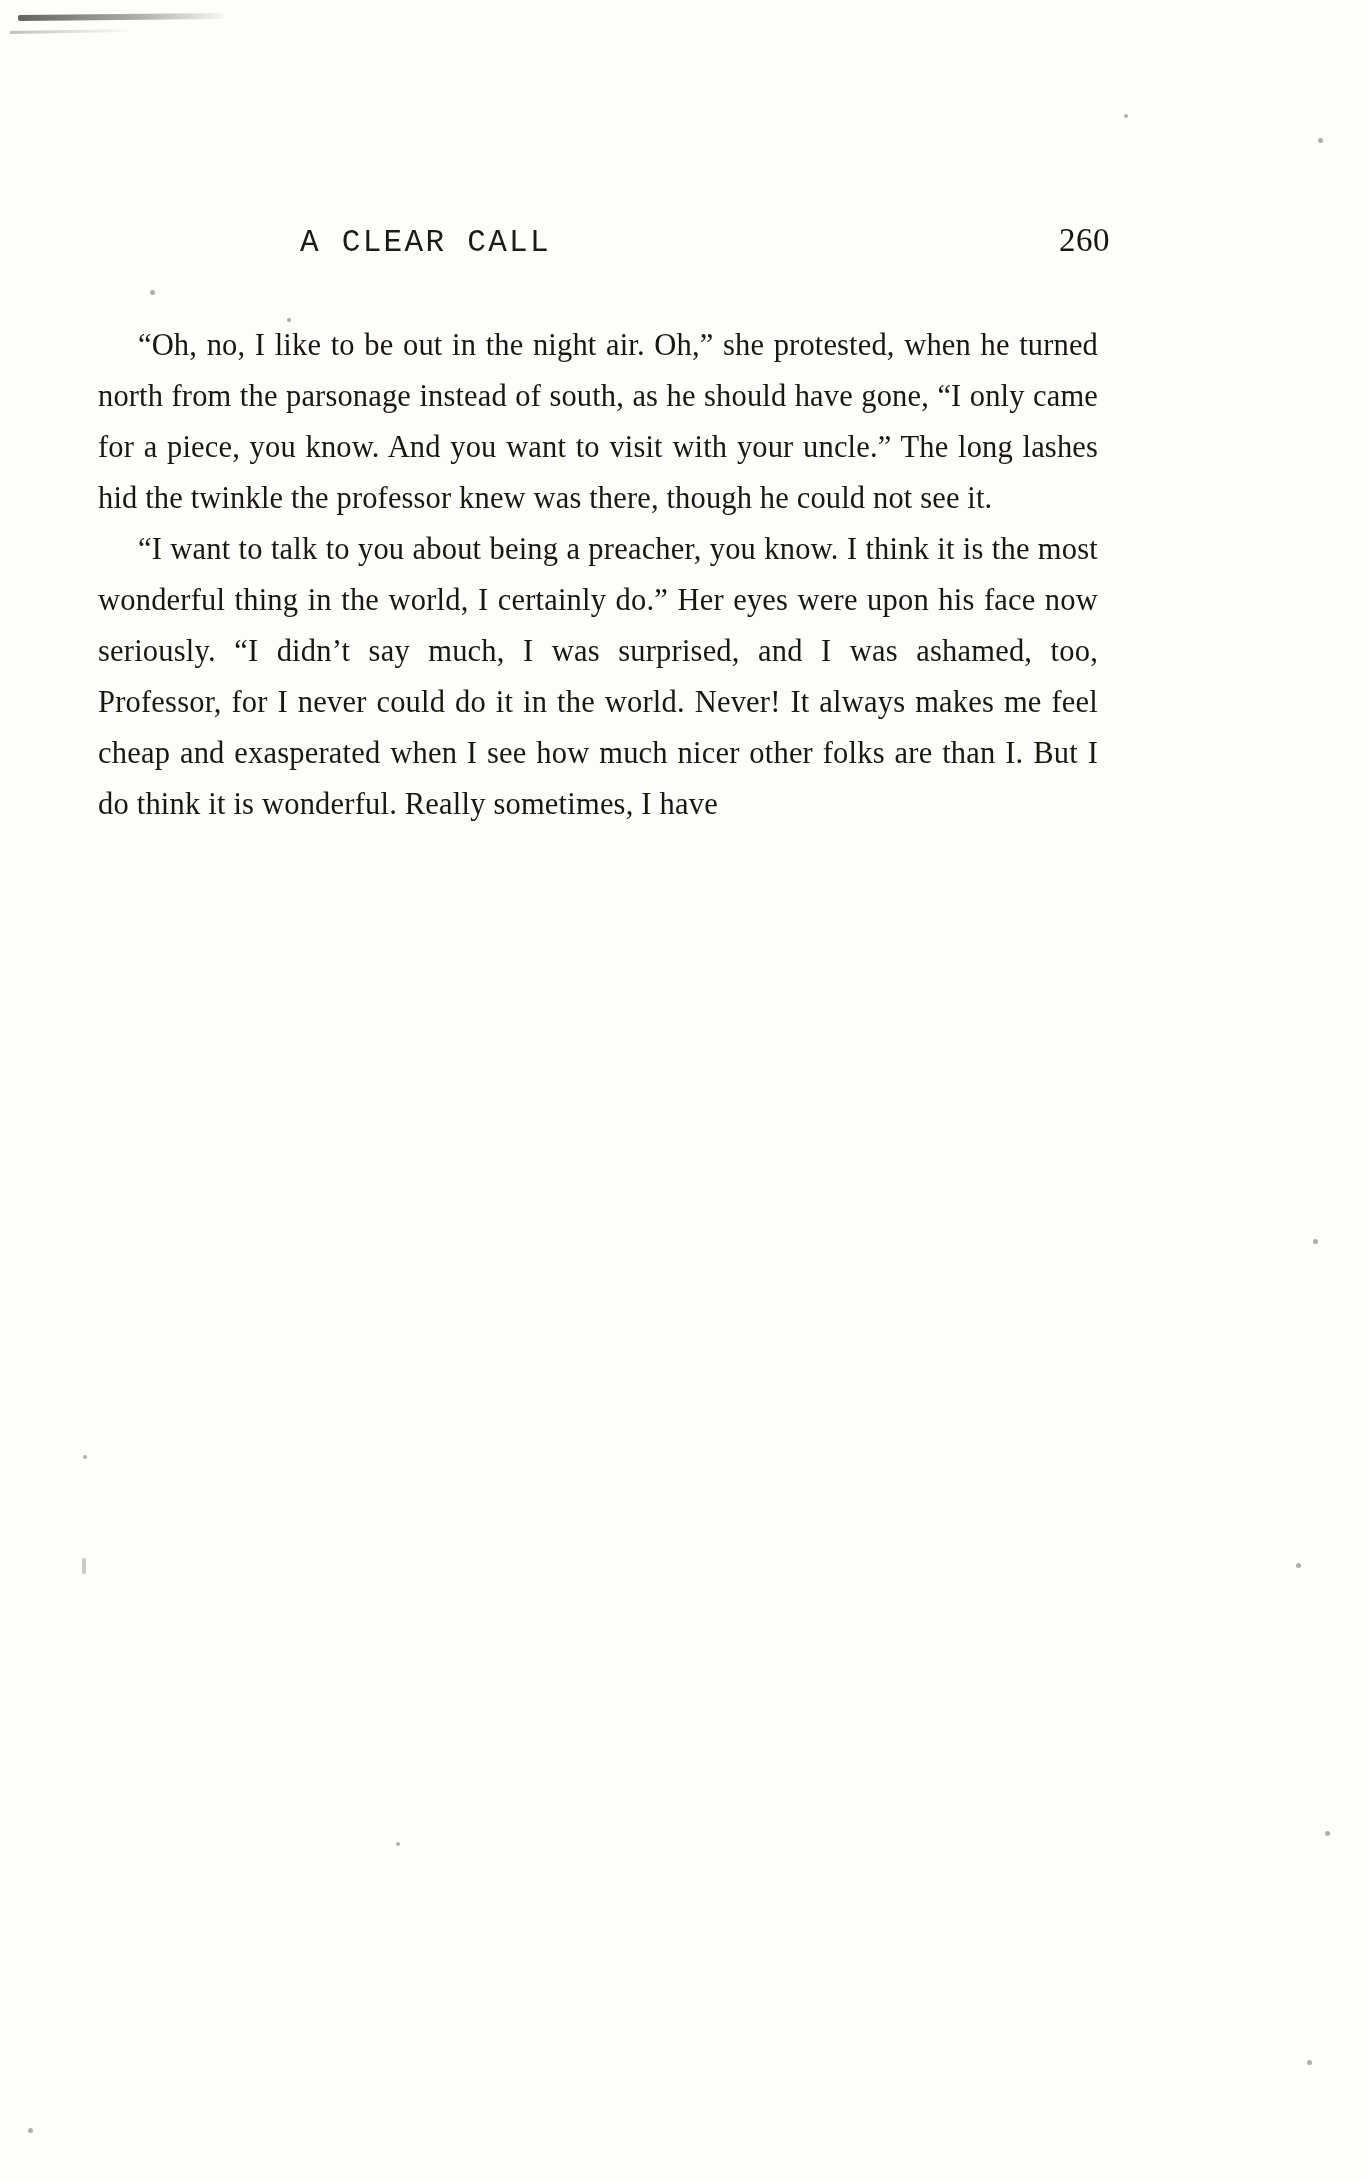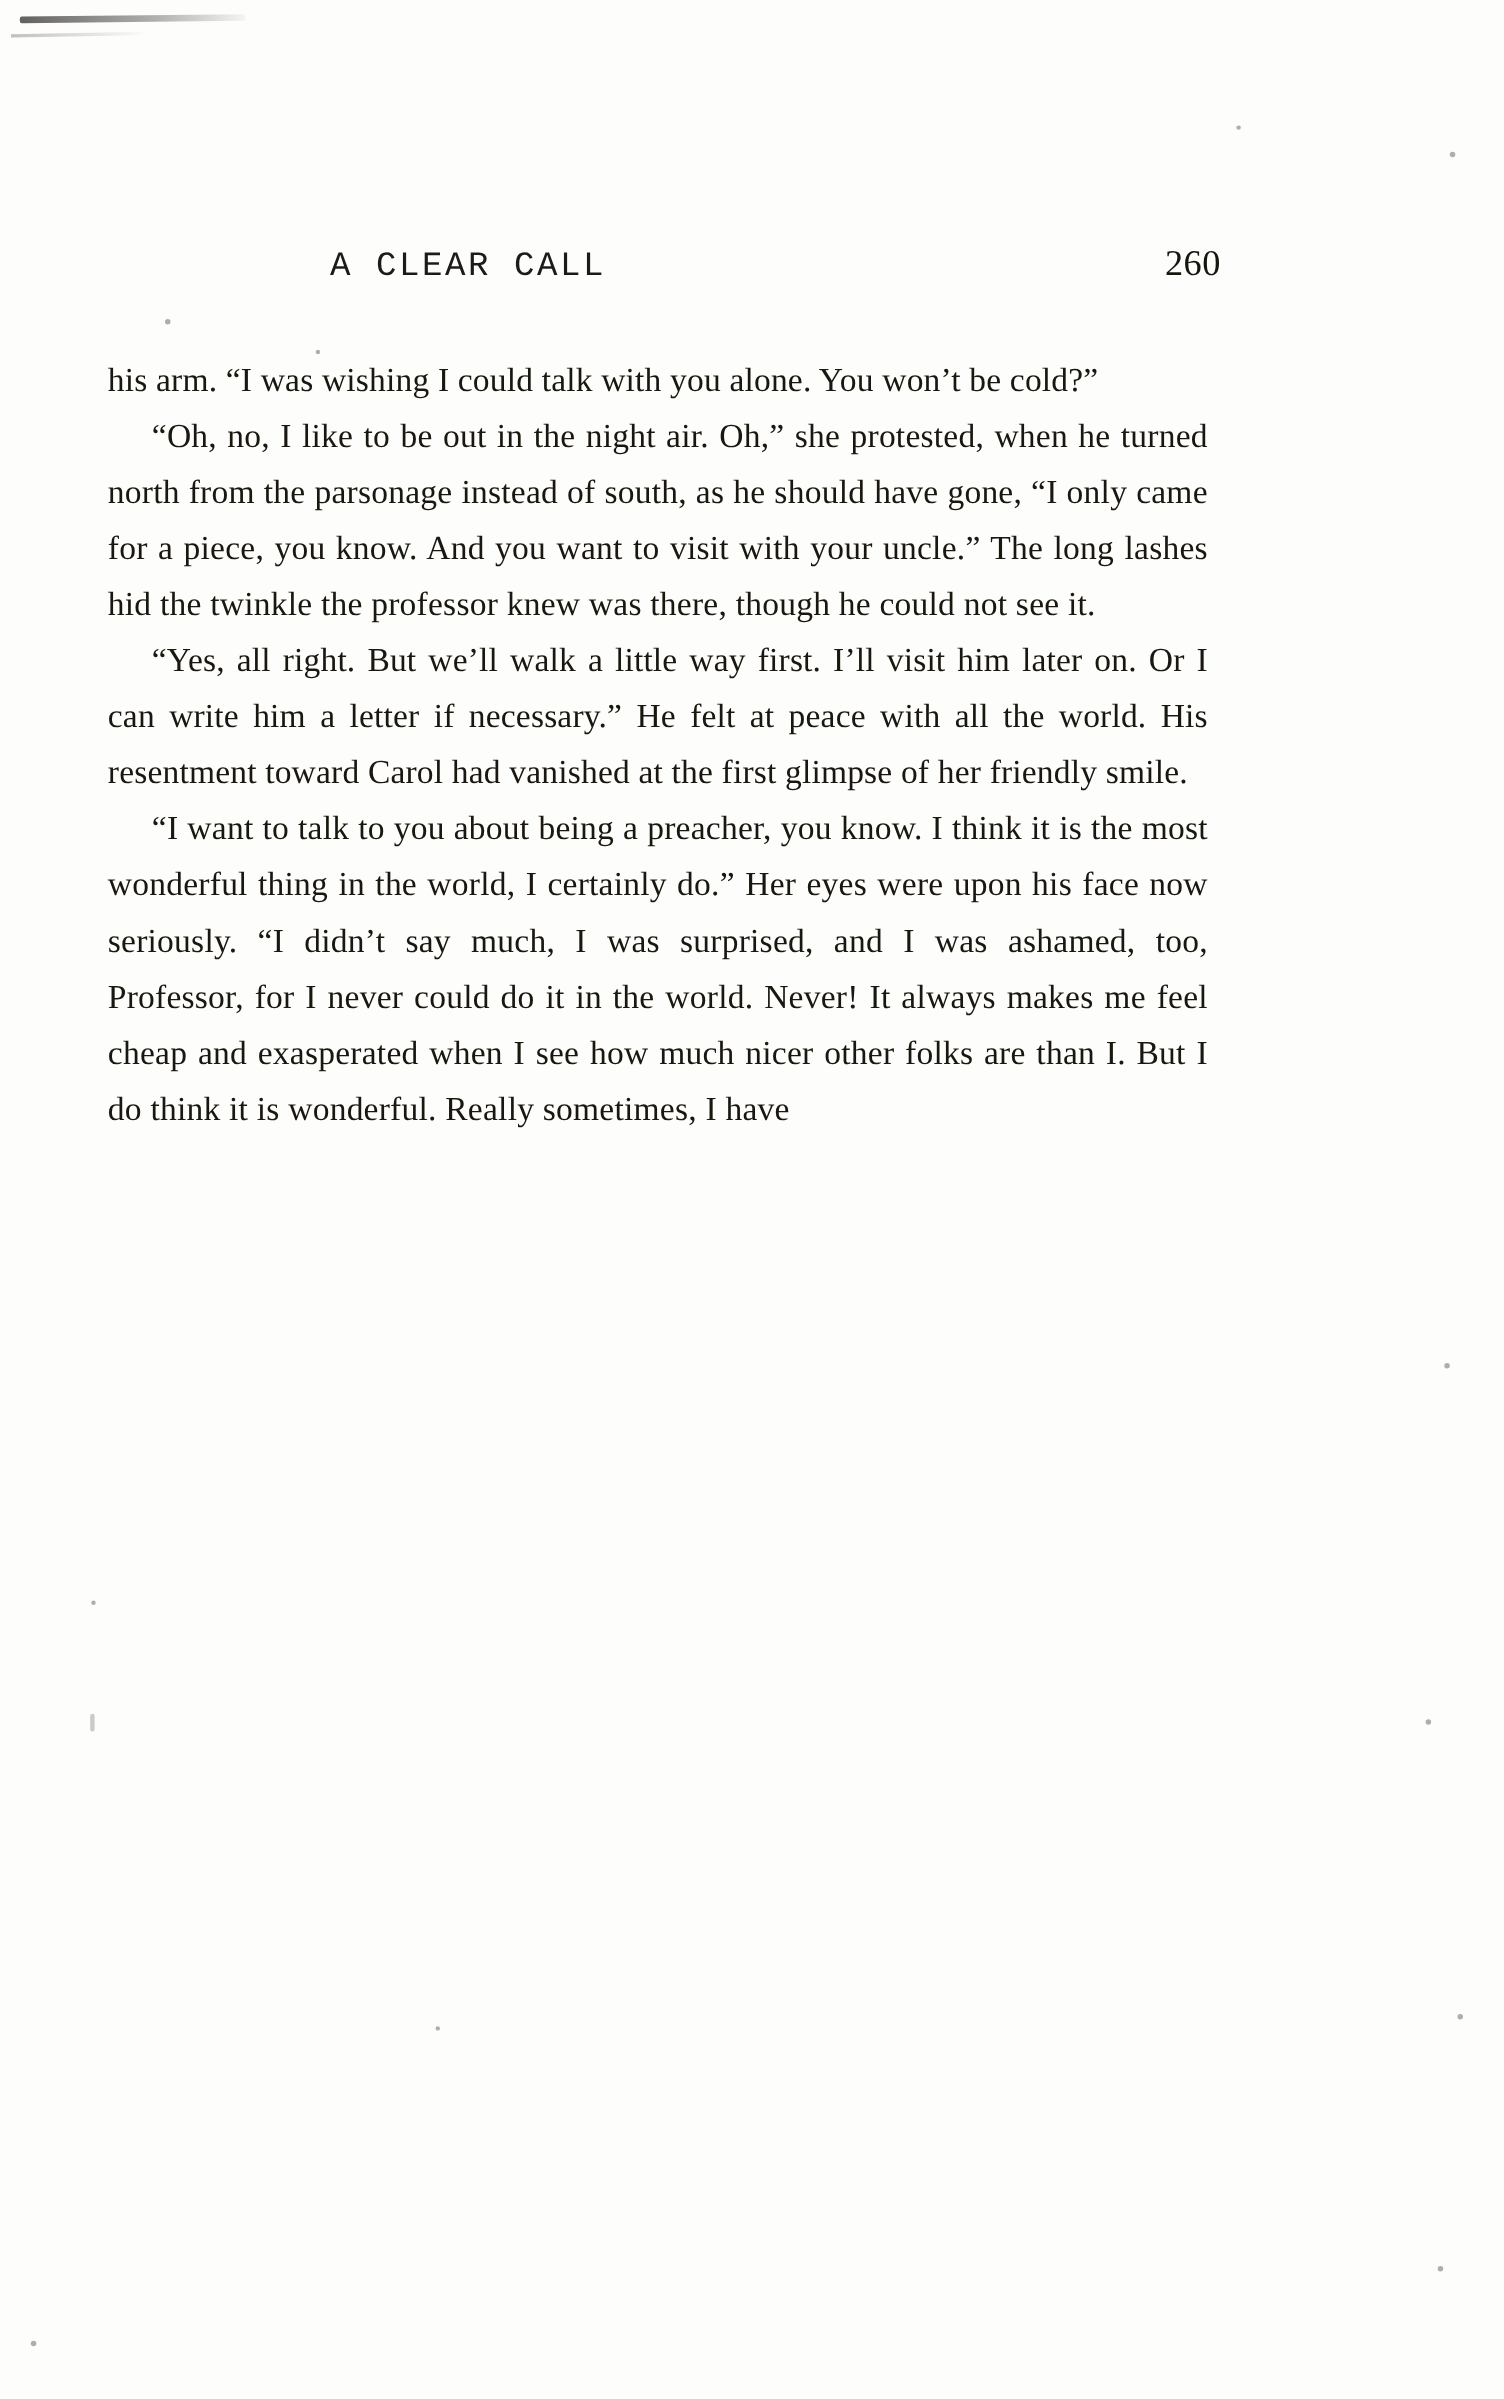--- a/index.html
+++ b/index.html
@@ -127,23 +127,21 @@
 <div class="scan-streak2"></div>
 
 <div class="content">
 
   <div class="running-head">
     <div class="head-title">A CLEAR CALL</div>
     <div class="head-folio">260</div>
   </div>
 
   <div class="body-text">
-    <p class="noindent">his arm.   “I was wishing I could talk with you alone.  You won’t be cold?”</p>
     <p>“Oh, no, I like to be out in the night air.   Oh,” she protested, when he turned north from the parsonage instead of south, as he should have gone, “I only came for a piece, you know.  And you want to visit with your uncle.”   The long lashes hid the twinkle the professor knew was there, though he could not see it.</p>
-    <p>“Yes, all right.   But we’ll walk a little way first. I’ll visit him later on.  Or I can write him a letter if necessary.”   He felt at peace with all the world. His resentment toward Carol had vanished at the first glimpse of her friendly smile.</p>
     <p>“I want to talk to you about being a preacher, you know.  I think it is the most wonderful thing in the world, I certainly do.”   Her eyes were upon his face now seriously.  “I didn’t say much, I was surprised, and I was ashamed, too, Professor, for I never could do it in the world.  Never!  It always makes me feel cheap and exasperated when I see how much nicer other folks are than I.  But I do think it is wonderful.  Really sometimes, I have</p>
   </div>
 
   <div class="speck s1"></div>
   <div class="speck s2"></div>
   <div class="speck s3"></div>
   <div class="speck s4"></div>
   <div class="speck s5"></div>
   <div class="speck s6"></div>
   <div class="speck s7"></div>

